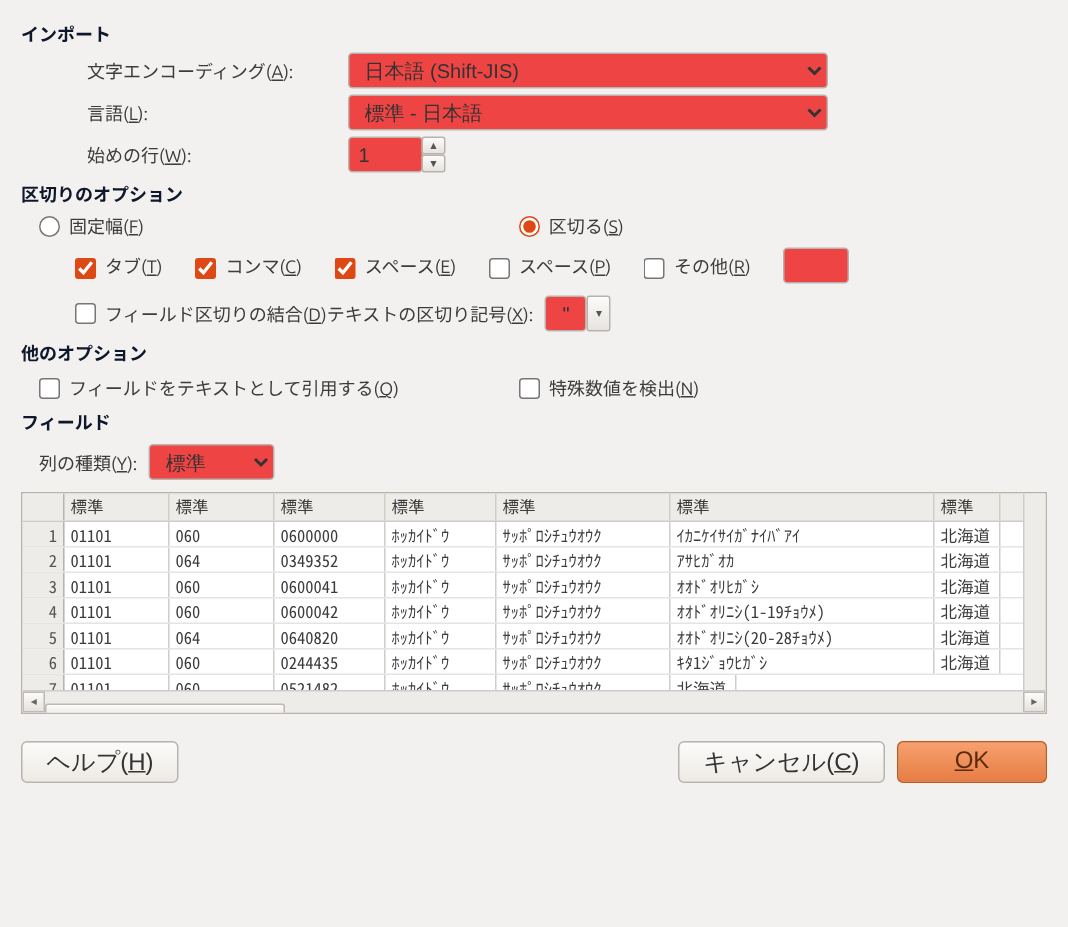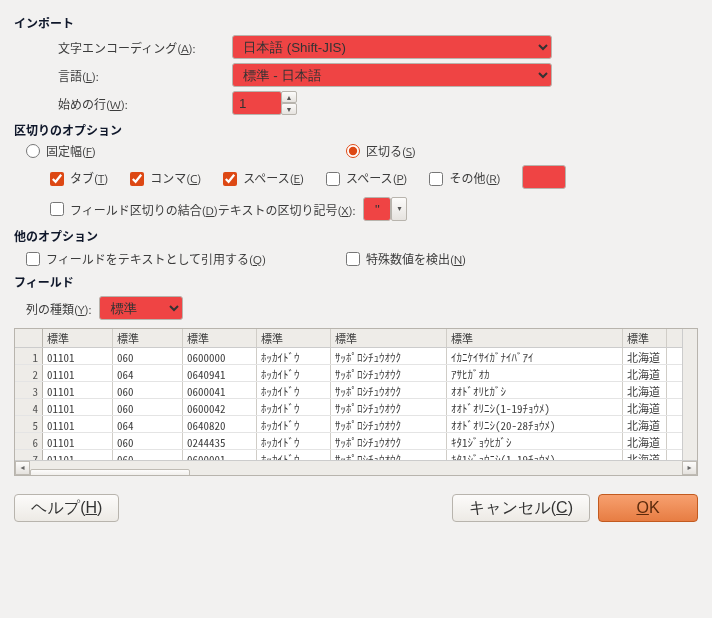--- a/index.html
+++ b/index.html
@@ -282,21 +282,21 @@
           <div class="cell c2">0600000</div>
           <div class="cell c3">ﾎｯｶｲﾄﾞｳ</div>
           <div class="cell c4">ｻｯﾎﾟﾛｼﾁｭｳｵｳｸ</div>
           <div class="cell c5">ｲｶﾆｹｲｻｲｶﾞﾅｲﾊﾞｱｲ</div>
           <div class="cell c6">北海道</div>
         </div>
         <div class="pv-row">
           <div class="cell rh">2</div>
           <div class="cell c0">01101</div>
           <div class="cell c1">064</div>
-          <div class="cell c2">0640941</div>
+          <div class="cell c2">0349352</div>
           <div class="cell c3">ﾎｯｶｲﾄﾞｳ</div>
           <div class="cell c4">ｻｯﾎﾟﾛｼﾁｭｳｵｳｸ</div>
           <div class="cell c5">ｱｻﾋｶﾞｵｶ</div>
           <div class="cell c6">北海道</div>
         </div>
         <div class="pv-row">
           <div class="cell rh">3</div>
           <div class="cell c0">01101</div>
           <div class="cell c1">060</div>
           <div class="cell c2">0600041</div>
@@ -332,24 +332,23 @@
           <div class="cell c2">0244435</div>
           <div class="cell c3">ﾎｯｶｲﾄﾞｳ</div>
           <div class="cell c4">ｻｯﾎﾟﾛｼﾁｭｳｵｳｸ</div>
           <div class="cell c5">ｷﾀ1ｼﾞｮｳﾋｶﾞｼ</div>
           <div class="cell c6">北海道</div>
         </div>
         <div class="pv-row">
           <div class="cell rh">7</div>
           <div class="cell c0">01101</div>
           <div class="cell c1">060</div>
-          <div class="cell c2">0600001</div>
-          <div class="cell c3">ﾎｯｶｲﾄﾞｳ</div>
-          <div class="cell c4">ｻｯﾎﾟﾛｼﾁｭｳｵｳｸ</div>
-          <div class="cell c5">ｷﾀ1ｼﾞｮｳﾆｼ(1-19ﾁｮｳﾒ)</div>
+          <div class="cell c2">0521482</div>
+          <div class="cell c3">ﾎｯｶｲﾄﾞｳ</div>
+          <div class="cell c4">ｻｯﾎﾟﾛｼﾁｭｳｵｳｸ</div>
           <div class="cell c6">北海道</div>
         </div>
       </div>
     <div class="vscroll"></div>
     <div class="hscroll">
       <div class="arrow">◂</div>
       <div class="track">
           <div class="thumb"></div>
         </div>
       <div class="arrow">▸</div>

